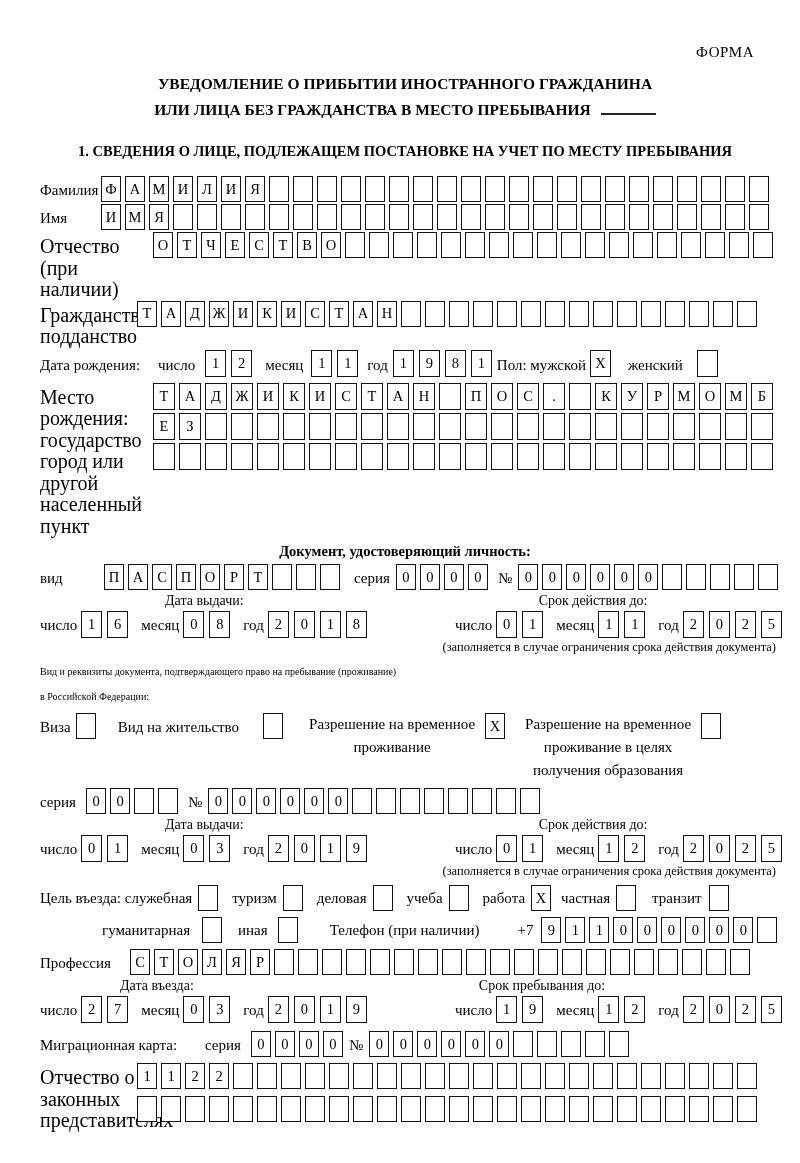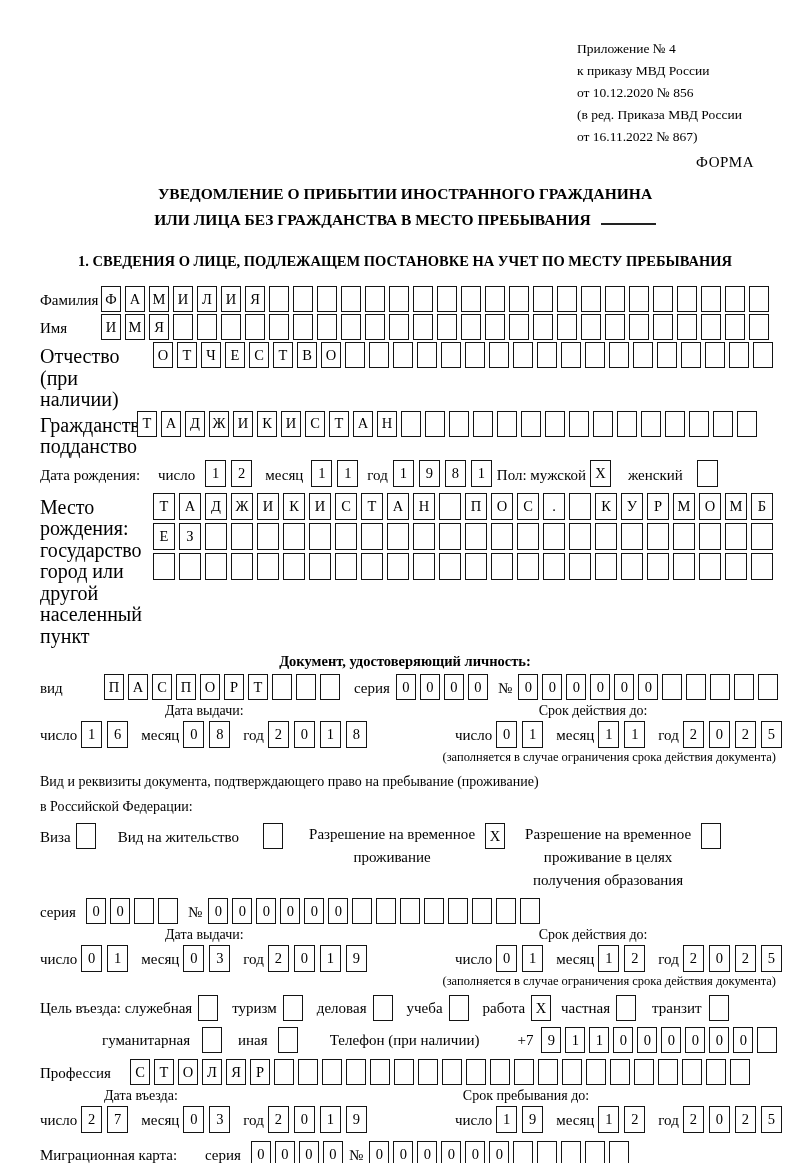--- a/index.html
+++ b/index.html
@@ -33,39 +33,32 @@
   .dt .bx { width:21px; height:27px; margin-right:5px; }
   .mt2{margin-top:2px;} .mt4{margin-top:4px;} .mt6{margin-top:6px;} .mt8{margin-top:8px;}
   .doc-header { text-align:center; font-weight:bold; font-size:14.5px; margin:6px 0 4px 0; padding-right:20px; }
   .hdr-row { display:flex; font-size:14px; margin-top:3px; }
   .date-row { display:flex; align-items:center; margin-top:2px; }
   .dgroup { display:flex; align-items:center; }
   .dgroup .lbl { padding-top:0; margin-right:4px; }
   .dgroup .boxes { margin-right:8px; }
   .dgl { width:415px; flex:none; }
   .fill-note { font-size:12.5px; text-align:right; padding-right:14px; margin-top:2px; }
-  .plain { font-size:14px; line-height:25px; }
+  .plain { font-size:10px; line-height:25px; }
   .cbrow { display:flex; align-items:flex-start; margin-top:4px; }
   .opt { display:flex; align-items:flex-start; }
   .optlines { text-align:center; font-size:15px; line-height:23px; }
   .purline { display:flex; align-items:center; margin-top:6px; font-size:15px; }
   .purline .boxes { margin:0 0 0 6px; }
 </style>
 </head>
 <body>
 
 <div class="page">
 
-  <div class="annex">
-    <div>Приложение № 4</div>
-    <div>к приказу МВД России</div>
-    <div>от 10.12.2020 № 856</div>
-    <div>(в ред. Приказа МВД России</div>
-    <div>от 16.11.2022 № 867)</div>
-  </div>
 
   <div class="forma">ФОРМА</div>
 
   <div class="title">
     <div>УВЕДОМЛЕНИЕ О ПРИБЫТИИ ИНОСТРАННОГО ГРАЖДАНИНА</div>
     <div><span>ИЛИ ЛИЦА БЕЗ ГРАЖДАНСТВА В МЕСТО ПРЕБЫВАНИЯ</span><span class="blank"></span></div>
   </div>
 
   <div class="section">1. СВЕДЕНИЯ О ЛИЦЕ, ПОДЛЕЖАЩЕМ ПОСТАНОВКЕ НА УЧЕТ ПО МЕСТУ ПРЕБЫВАНИЯ</div>
 
@@ -606,21 +599,21 @@
         <span class="bx"></span>
         <span class="bx"></span>
         <span class="bx"></span>
         <span class="bx"></span>
         <span class="bx"></span>
         <span class="bx"></span>
       </div>
   </div>
 
   <div class="hdr-row mt4">
-    <span style="margin-left:64px">Дата въезда:</span>
+    <span style="margin-left:80px">Дата въезда:</span>
     <span style="margin-left:285px">Срок пребывания до:</span>
   </div>
 
   <div class="date-row dt">
     <div class="dgroup dgl">
       <span class="lbl">число</span>
       <span class="boxes">
           <span class="bx">2</span>
           <span class="bx">7</span>
         </span>

